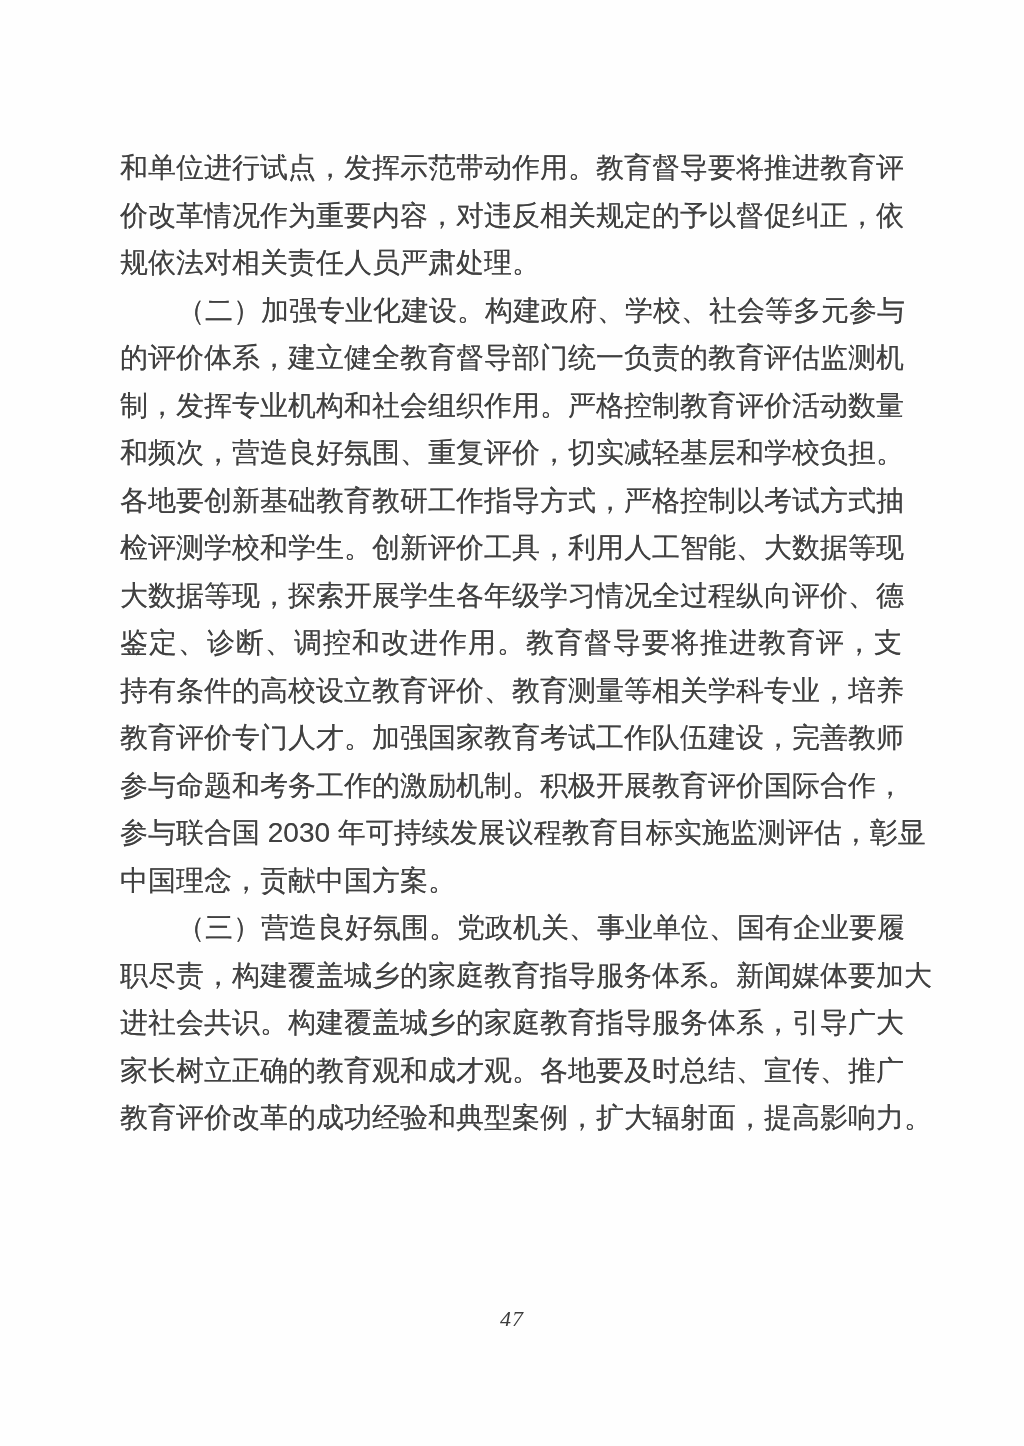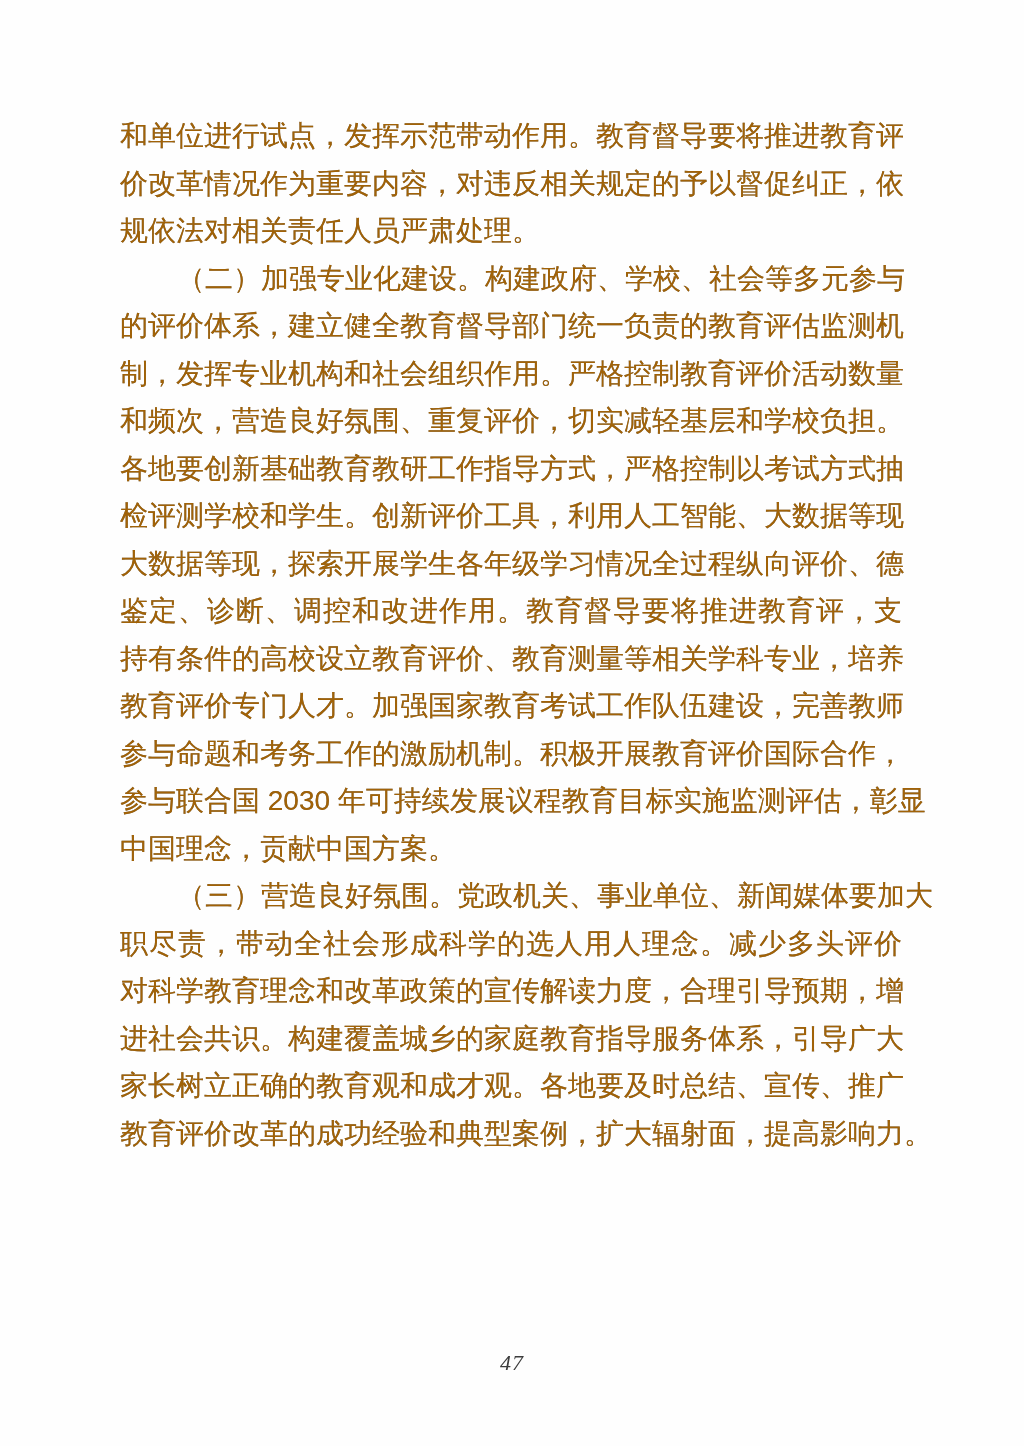--- a/index.html
+++ b/index.html
@@ -17,23 +17,23 @@
   .page {
     position: absolute;
     left: 0; top: 0;
     width: 1024px;
     height: 1446px;
     background: #fefefe;
   }
   .doc-body {
     position: absolute;
     left: 120px;
-    top: 112px;
+    top: 144px;
     width: 782px;
-    color: #a16207;
+    color: #404040;
     font-size: 28px;
     line-height: 47.5px;
     letter-spacing: 0;
     text-shadow: 0 0 0.6px rgba(20,20,20,0.55);
   }
   .text-line {
     text-align: justify;
     text-align-last: justify;
     text-justify: inter-character;
     white-space: nowrap;
@@ -45,21 +45,20 @@
   }
   .text-line.indent {
     text-indent: 57px;
   }
   .page-footer {
     position: absolute;
     left: 0;
     top: 1306px;
     width: 1024px;
     text-align: center;
-    margin-top: 44px;
   }
   .page-number {
     font-family: "Liberation Serif", "DejaVu Serif", serif;
     font-style: italic;
     font-size: 22px;
     color: #3c3c3c;
     letter-spacing: 1px;
   }
 </style>
 </head>
@@ -78,23 +77,22 @@
       <div class="text-line">和频次，营造良好氛围、重复评价，切实减轻基层和学校负担。</div>
       <div class="text-line">各地要创新基础教育教研工作指导方式，严格控制以考试方式抽</div>
       <div class="text-line">检评测学校和学生。创新评价工具，利用人工智能、大数据等现</div>
       <div class="text-line">大数据等现，探索开展学生各年级学习情况全过程纵向评价、德</div>
       <div class="text-line">鉴定、诊断、调控和改进作用。教育督导要将推进教育评，支</div>
       <div class="text-line">持有条件的高校设立教育评价、教育测量等相关学科专业，培养</div>
       <div class="text-line">教育评价专门人才。加强国家教育考试工作队伍建设，完善教师</div>
       <div class="text-line">参与命题和考务工作的激励机制。积极开展教育评价国际合作，</div>
       <div class="text-line">参与联合国 2030 年可持续发展议程教育目标实施监测评估，彰显</div>
       <div class="text-line no-fill">中国理念，贡献中国方案。</div>
-      <div class="text-line indent">（三）营造良好氛围。党政机关、事业单位、新闻媒体要加大</div>
-      <div class="text-line">职尽责，带动全社会形成科学的选人用人理念。减少多头评价</div>
-      <div class="text-line">对科学教育理念和改革政策的宣传解读力度，合理引导预期，增</div>
+      <div class="text-line indent">（三）营造良好氛围。党政机关、事业单位、国有企业要履</div>
+      <div class="text-line">职尽责，构建覆盖城乡的家庭教育指导服务体系。新闻媒体要加大</div>
       <div class="text-line">进社会共识。构建覆盖城乡的家庭教育指导服务体系，引导广大</div>
       <div class="text-line">家长树立正确的教育观和成才观。各地要及时总结、宣传、推广</div>
       <div class="text-line">教育评价改革的成功经验和典型案例，扩大辐射面，提高影响力。</div>
     </div>
 
   <div class="page-footer">
     <span class="page-number">47</span>
   </div>
 
 </div>

